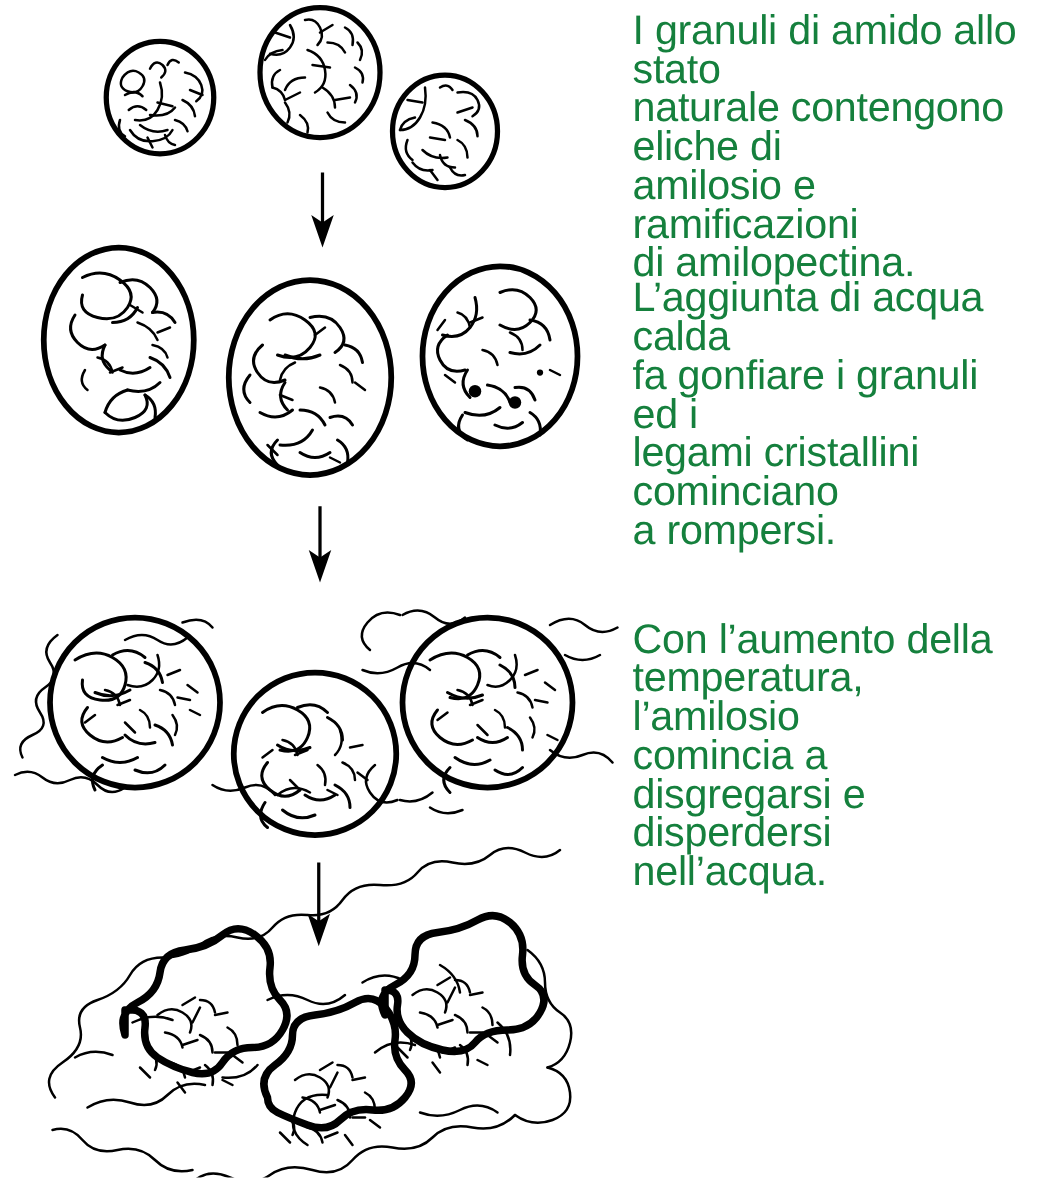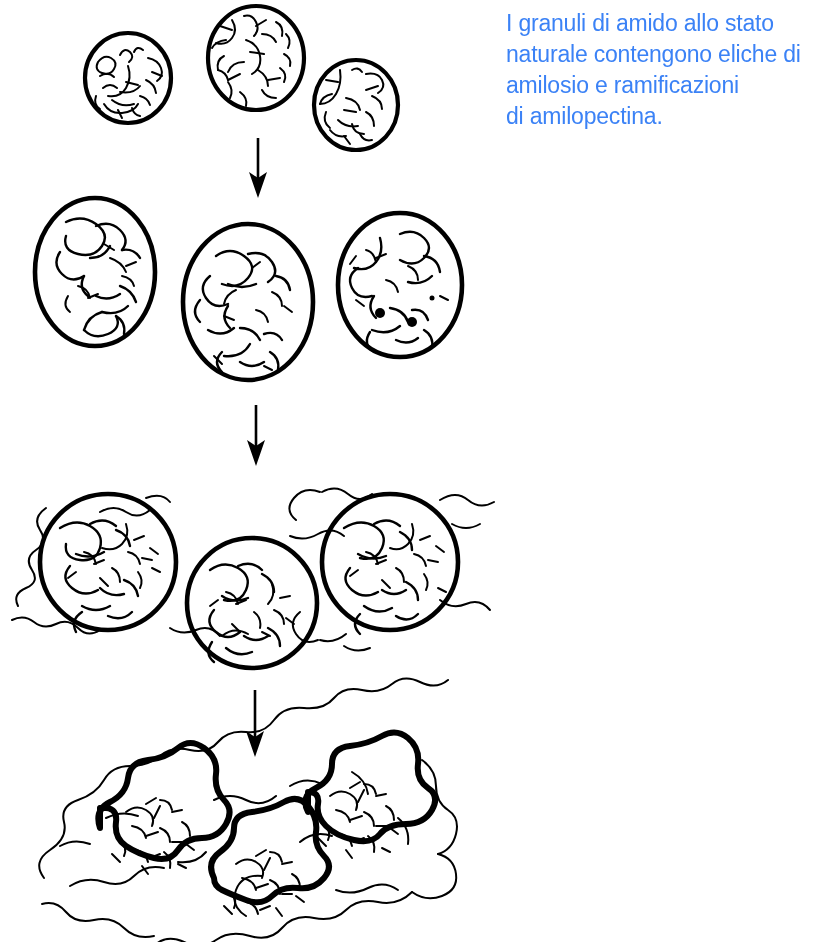--- a/index.html
+++ b/index.html
@@ -21,23 +21,23 @@
     top: 0;
     width: 830px;
     height: 942px;
   }
 
   .caption {
     position: absolute;
     left: 506px;
     width: 320px;
     font-family: "Liberation Sans", sans-serif;
-    font-size: 23px;
+    font-size: 33px;
     line-height: 31px;
-    color: #3b82f6;
+    color: #15803d;
     white-space: pre-line;
     letter-spacing: -0.2px;
   }
   .caption-1 { top: 8px; }
   .caption-2 { top: 222px; }
   .caption-3 { top: 495px; }
   .caption-4 { top: 735px; }
 
   svg { display: block; }
   .ink {
@@ -452,16 +452,24 @@
         </g>
       </g>
     </g>
   </svg>
 
   <div class="caption caption-1">I granuli di amido allo stato
 naturale contengono eliche di
 amilosio e ramificazioni
 di amilopectina.</div>
 
-
+  <div class="caption caption-2">L’aggiunta di acqua calda
+fa gonfiare i granuli ed i
+legami cristallini cominciano
+a rompersi.</div>
+
+  <div class="caption caption-3">Con l’aumento della
+temperatura, l’amilosio
+comincia a disgregarsi e
+disperdersi nell’acqua.</div>
 
 
 </div>
 
 </body></html>

